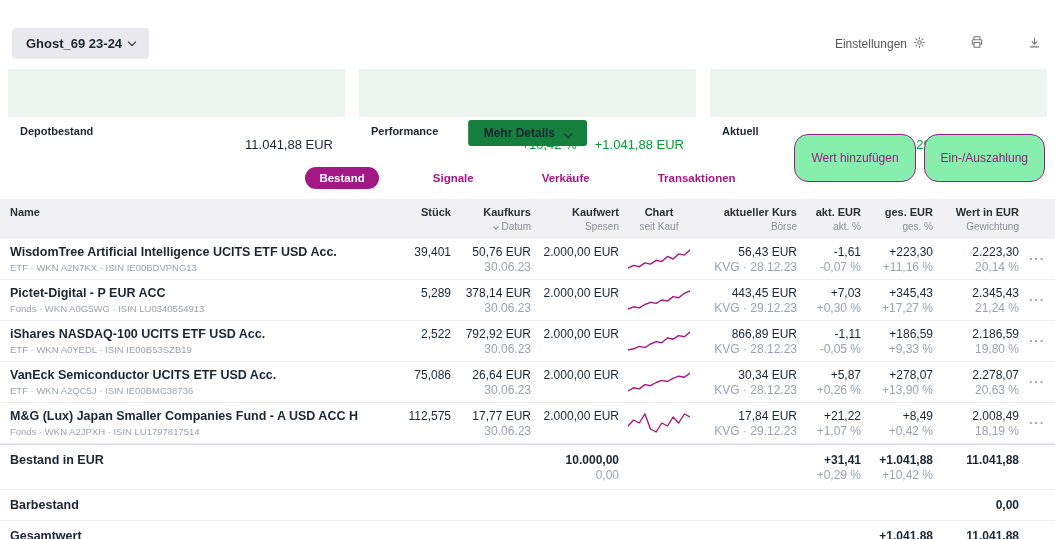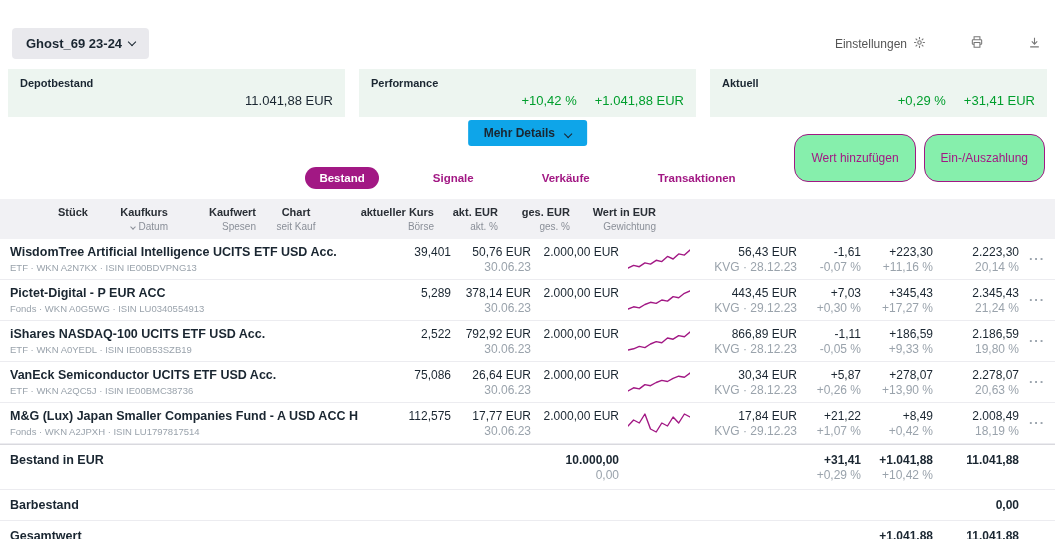--- a/index.html
+++ b/index.html
@@ -14,28 +14,28 @@
     border-bottom:1.6px solid currentColor; transform:rotate(45deg); margin-left:7px; margin-top:-4px; }
   .chev-sm { width:4px; height:4px; margin:0 4px 1px 0; border-width:1.3px; }
   .topbar-right { display:flex; align-items:center; gap:12px; }
   .icon-btn { background:none; border:none; padding:2px; cursor:pointer; display:flex; align-items:center;
     gap:6px; color:#555; font-size:12px; font-family:inherit;margin-left:28px; }
 
   
   .cards { display:flex; gap:14px; margin:4px 8px 0; }
   .card { flex:1; background:#edf5f0; height:48px; padding:8px 12px 9px; display:flex;
     flex-direction:column; justify-content:space-between; }
-  .card-label { font-size:11px; font-weight:bold; color:#1a2631; }
+  .card-label { font-size:11px; font-weight:bold; color:#1a2631;margin-top:48px; }
   .card-values { align-self:flex-end; font-size:13px; display:flex; gap:18px; color:#1a2631; }
   .pos { color:#009e2d; }
   .neg { color:#e60028; }
 
   
   .controls-row { position:relative; height:44px; }
-  .mehr-btn { position:absolute; left:50%; transform:translateX(-50%); top:3px; background:#0ea5e9;
+  .mehr-btn { position:absolute; left:50%; transform:translateX(-50%); top:3px; background:#15803d;
     border:none; border-radius:3px; padding:6px 16px; font-size:12px; font-weight:bold; color:#1a2631;
     cursor:pointer; font-family:inherit; }
   .actions { position:absolute; right:10px; top:17px; display:flex; gap:8px; }
   .pill-btn { background:#86efac; border:1px solid #a21884; color:#a21884; border-radius:14px;
     padding:16px 16px; font-size:12px; cursor:pointer; font-family:inherit; }
 
   
   .tabs { display:flex; justify-content:center; align-items:center; gap:40px; height:30px; margin-top:2px; }
   .tab { background:none; border:none; color:#a21884; font-size:11.5px; font-weight:bold; cursor:pointer;
     padding:5px 14px; border-radius:13px; font-family:inherit; }
@@ -145,20 +145,23 @@
   </div>
 
   <div class="tabs">
     <button class="tab active">Bestand</button>
     <button class="tab">Signale</button>
     <button class="tab">Verkäufe</button>
     <button class="tab">Transaktionen</button>
   </div>
 
   <div class="thead">
+    <div class="cell c-name">
+      <span class="h1">Name</span>
+    </div>
     <div class="cell c-stueck">
       <span class="h1">Stück</span>
     </div>
     <div class="cell c-kaufkurs">
       <span class="h1">Kaufkurs</span>
       <span class="h2"><span class="chev chev-sm"></span><span>Datum</span></span>
     </div>
     <div class="cell c-kaufwert">
       <span class="h1">Kaufwert</span>
       <span class="h2">Spesen</span>

